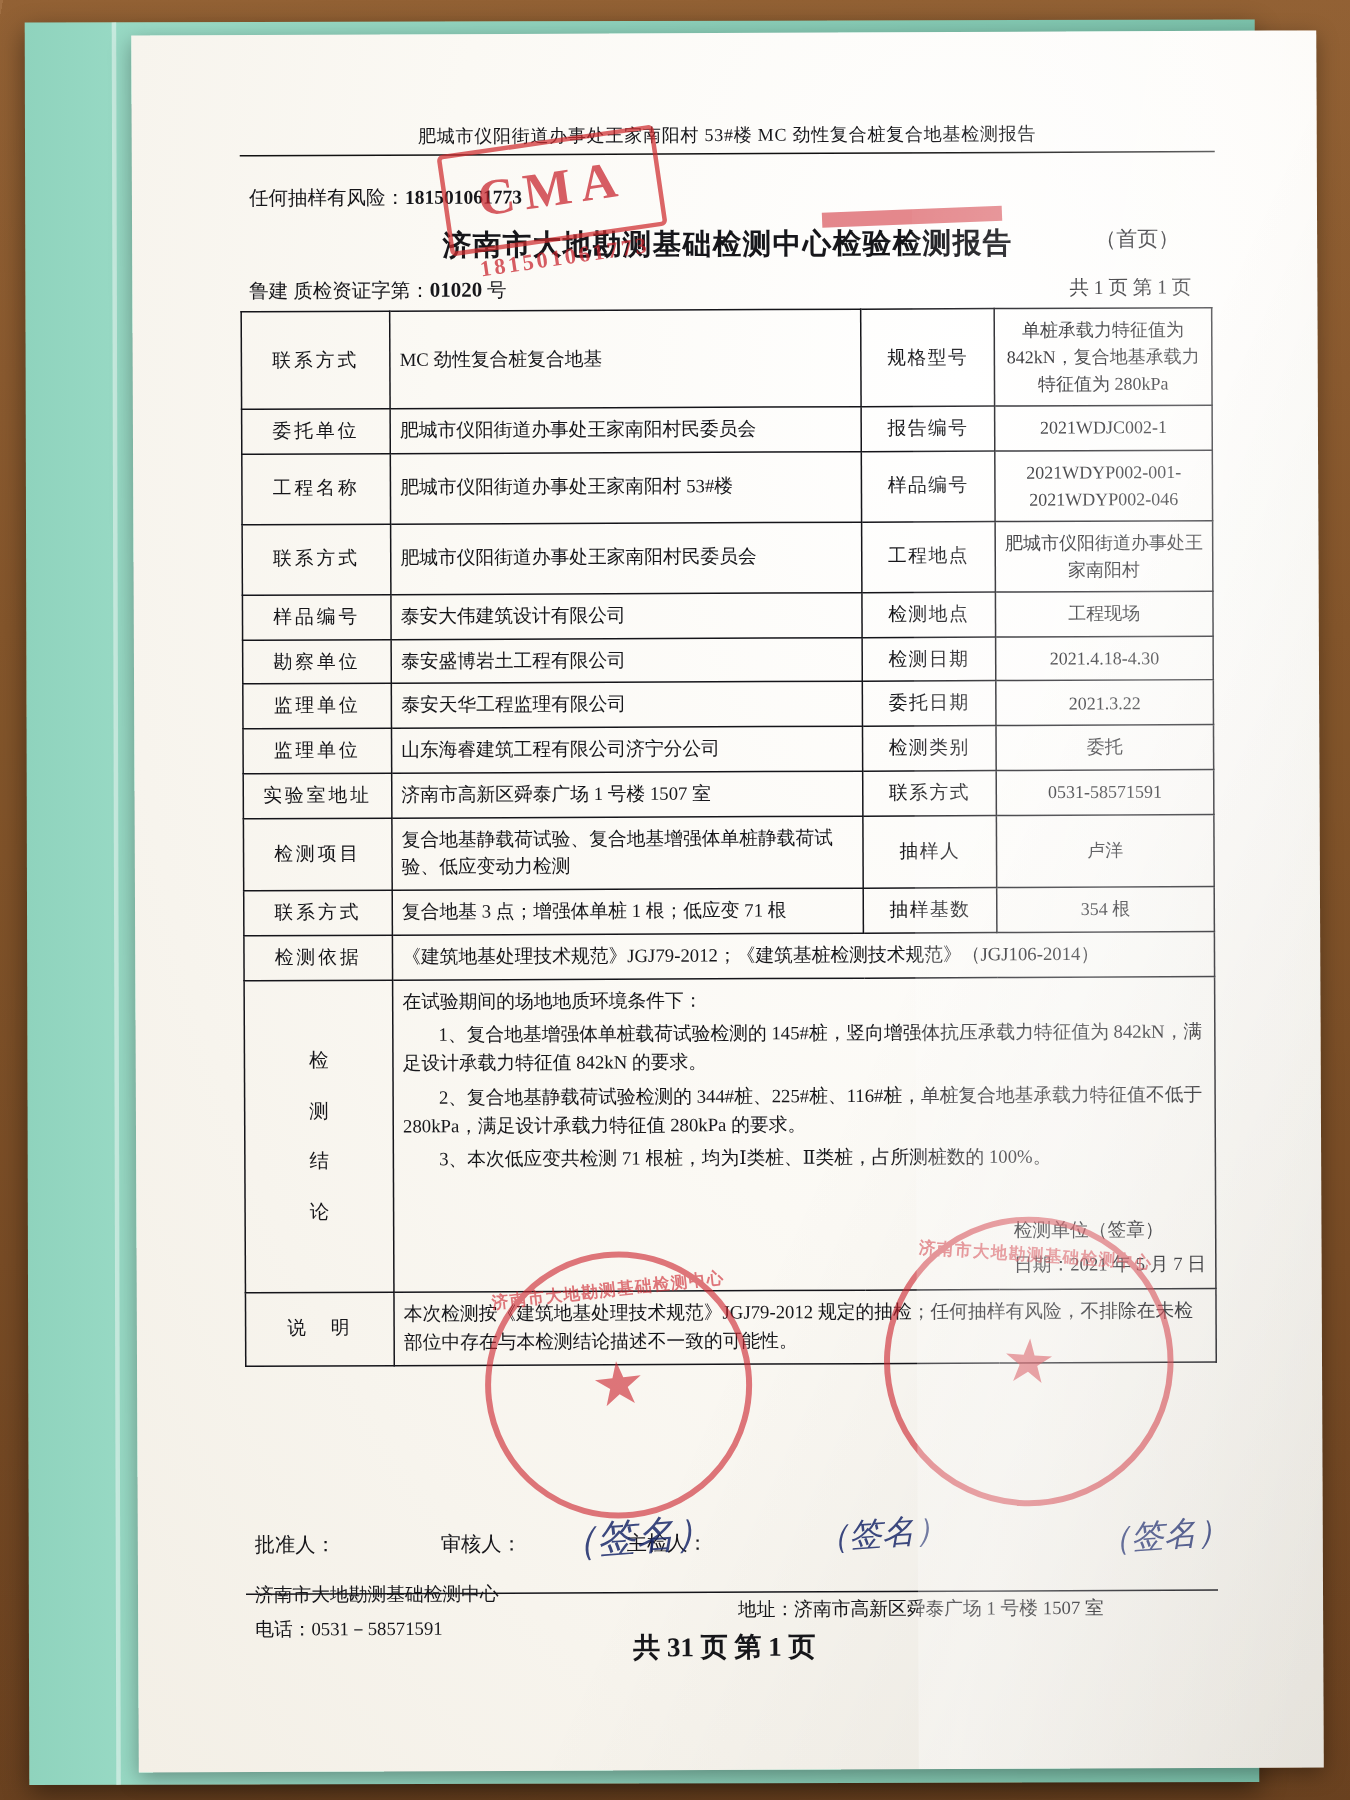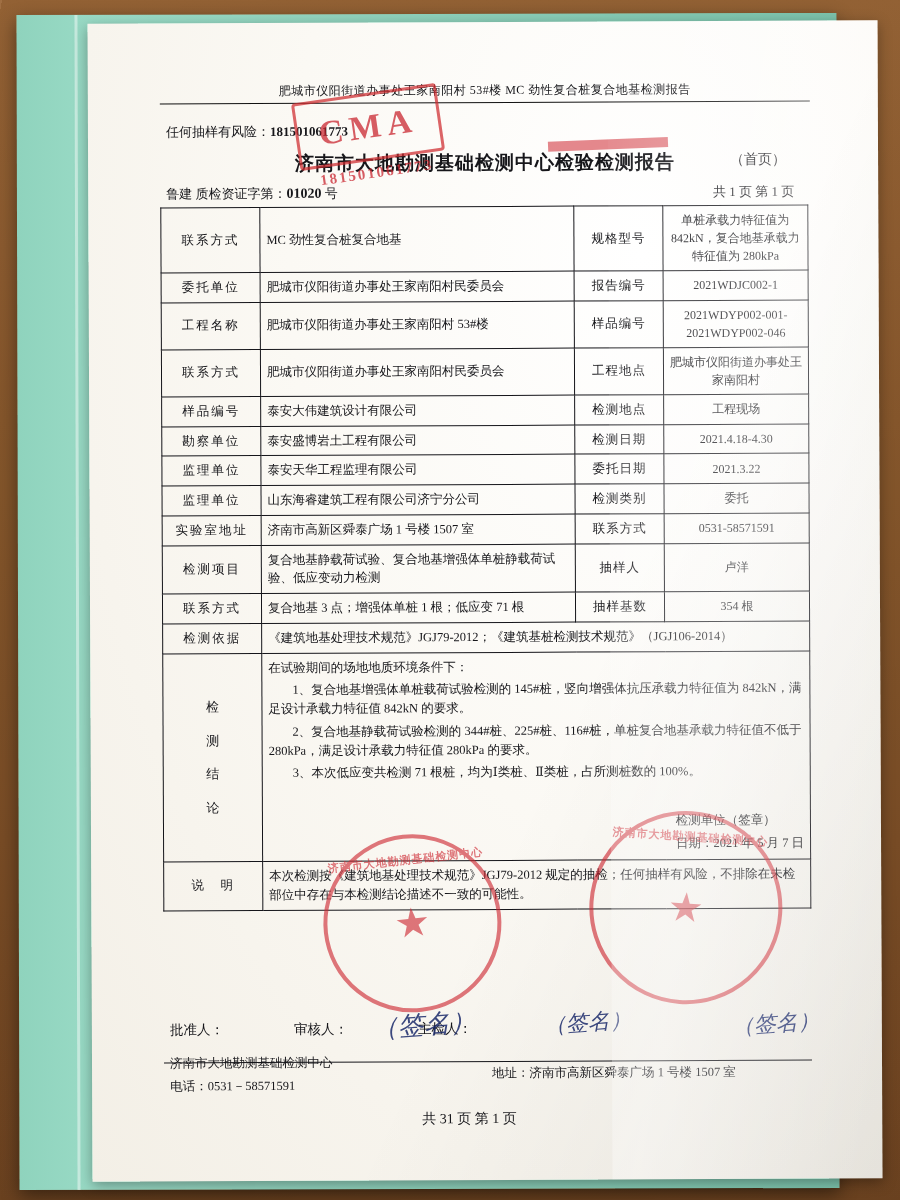--- a/index.html
+++ b/index.html
@@ -112,21 +112,21 @@
     font-size:13.5px;
     display:flex;gap:70px;
   }
   .approve .item{position:relative;}
   
   .foot-rule{
     position:absolute;left:72px;bottom:118px;width:648px;height:1.2px;background:#15151a;
   }
   .foot-left{position:absolute;left:78px;bottom:82px;font-size:12.5px;line-height:1.9;}
   .foot-right{position:absolute;left:400px;bottom:98px;font-size:12.5px;}
-  .foot-center{position:absolute;left:330px;bottom:52px;font-size:14px;}
+  .foot-center{position:absolute;left:330px;bottom:70px;font-size:18px;font-weight:bold;}
   
   .seal{
     position:absolute;pointer-events:none;
     color:#c8202a;opacity:.72;
   }
   .seal-cma{
     left:210px;top:70px;width:150px;height:110px;
     transform:rotate(-8deg);
   }
   .seal-cma .box{

